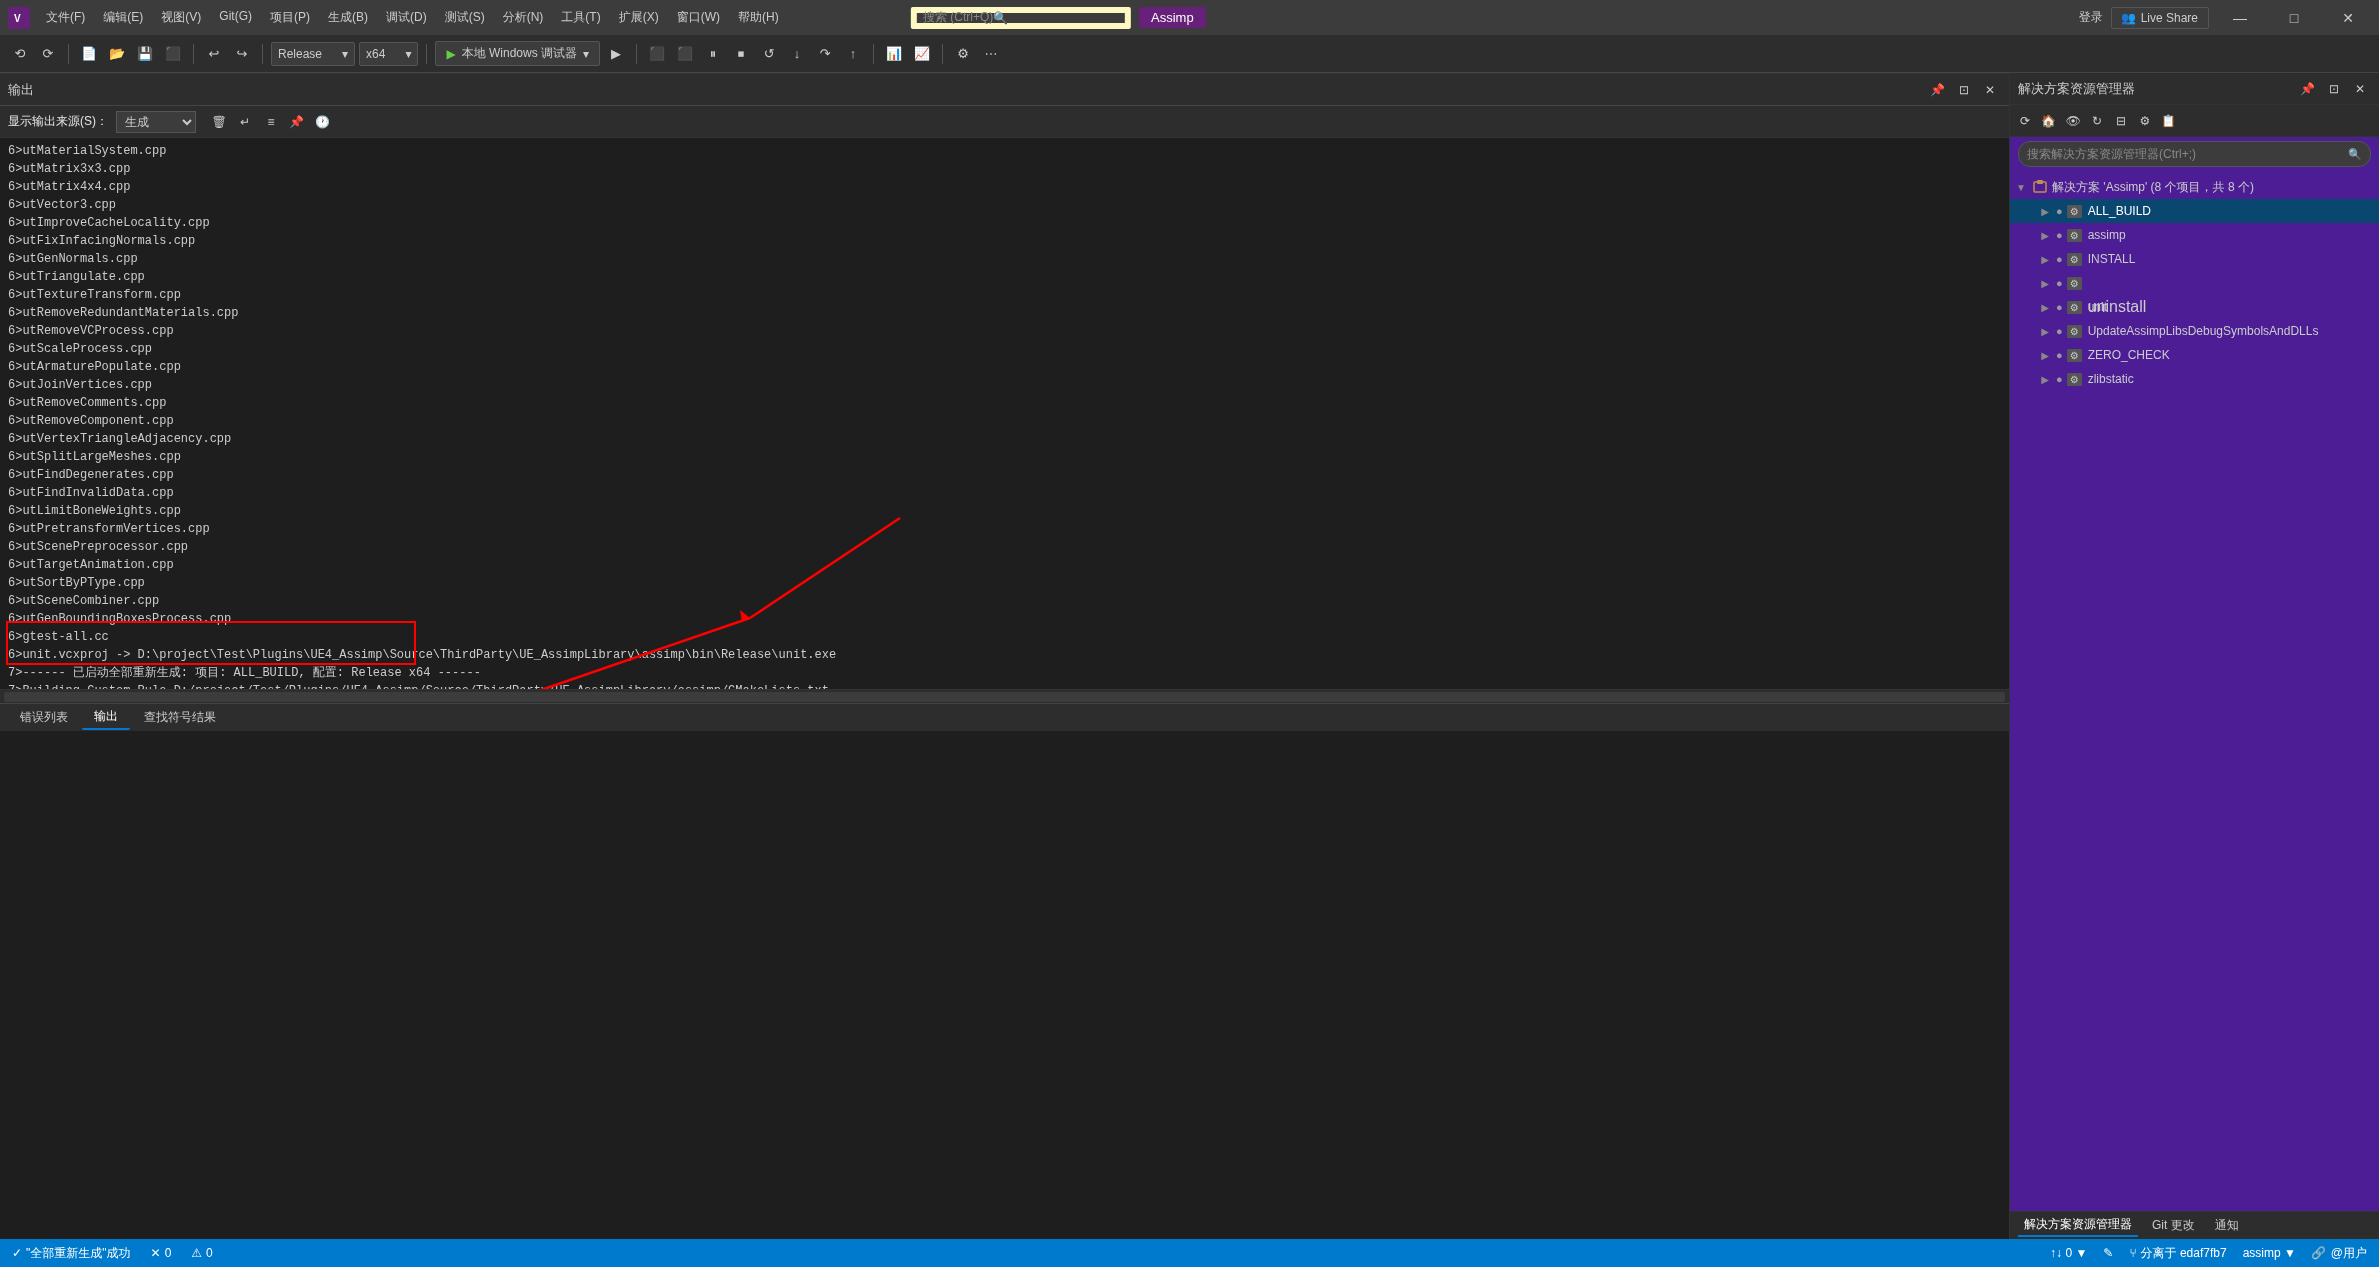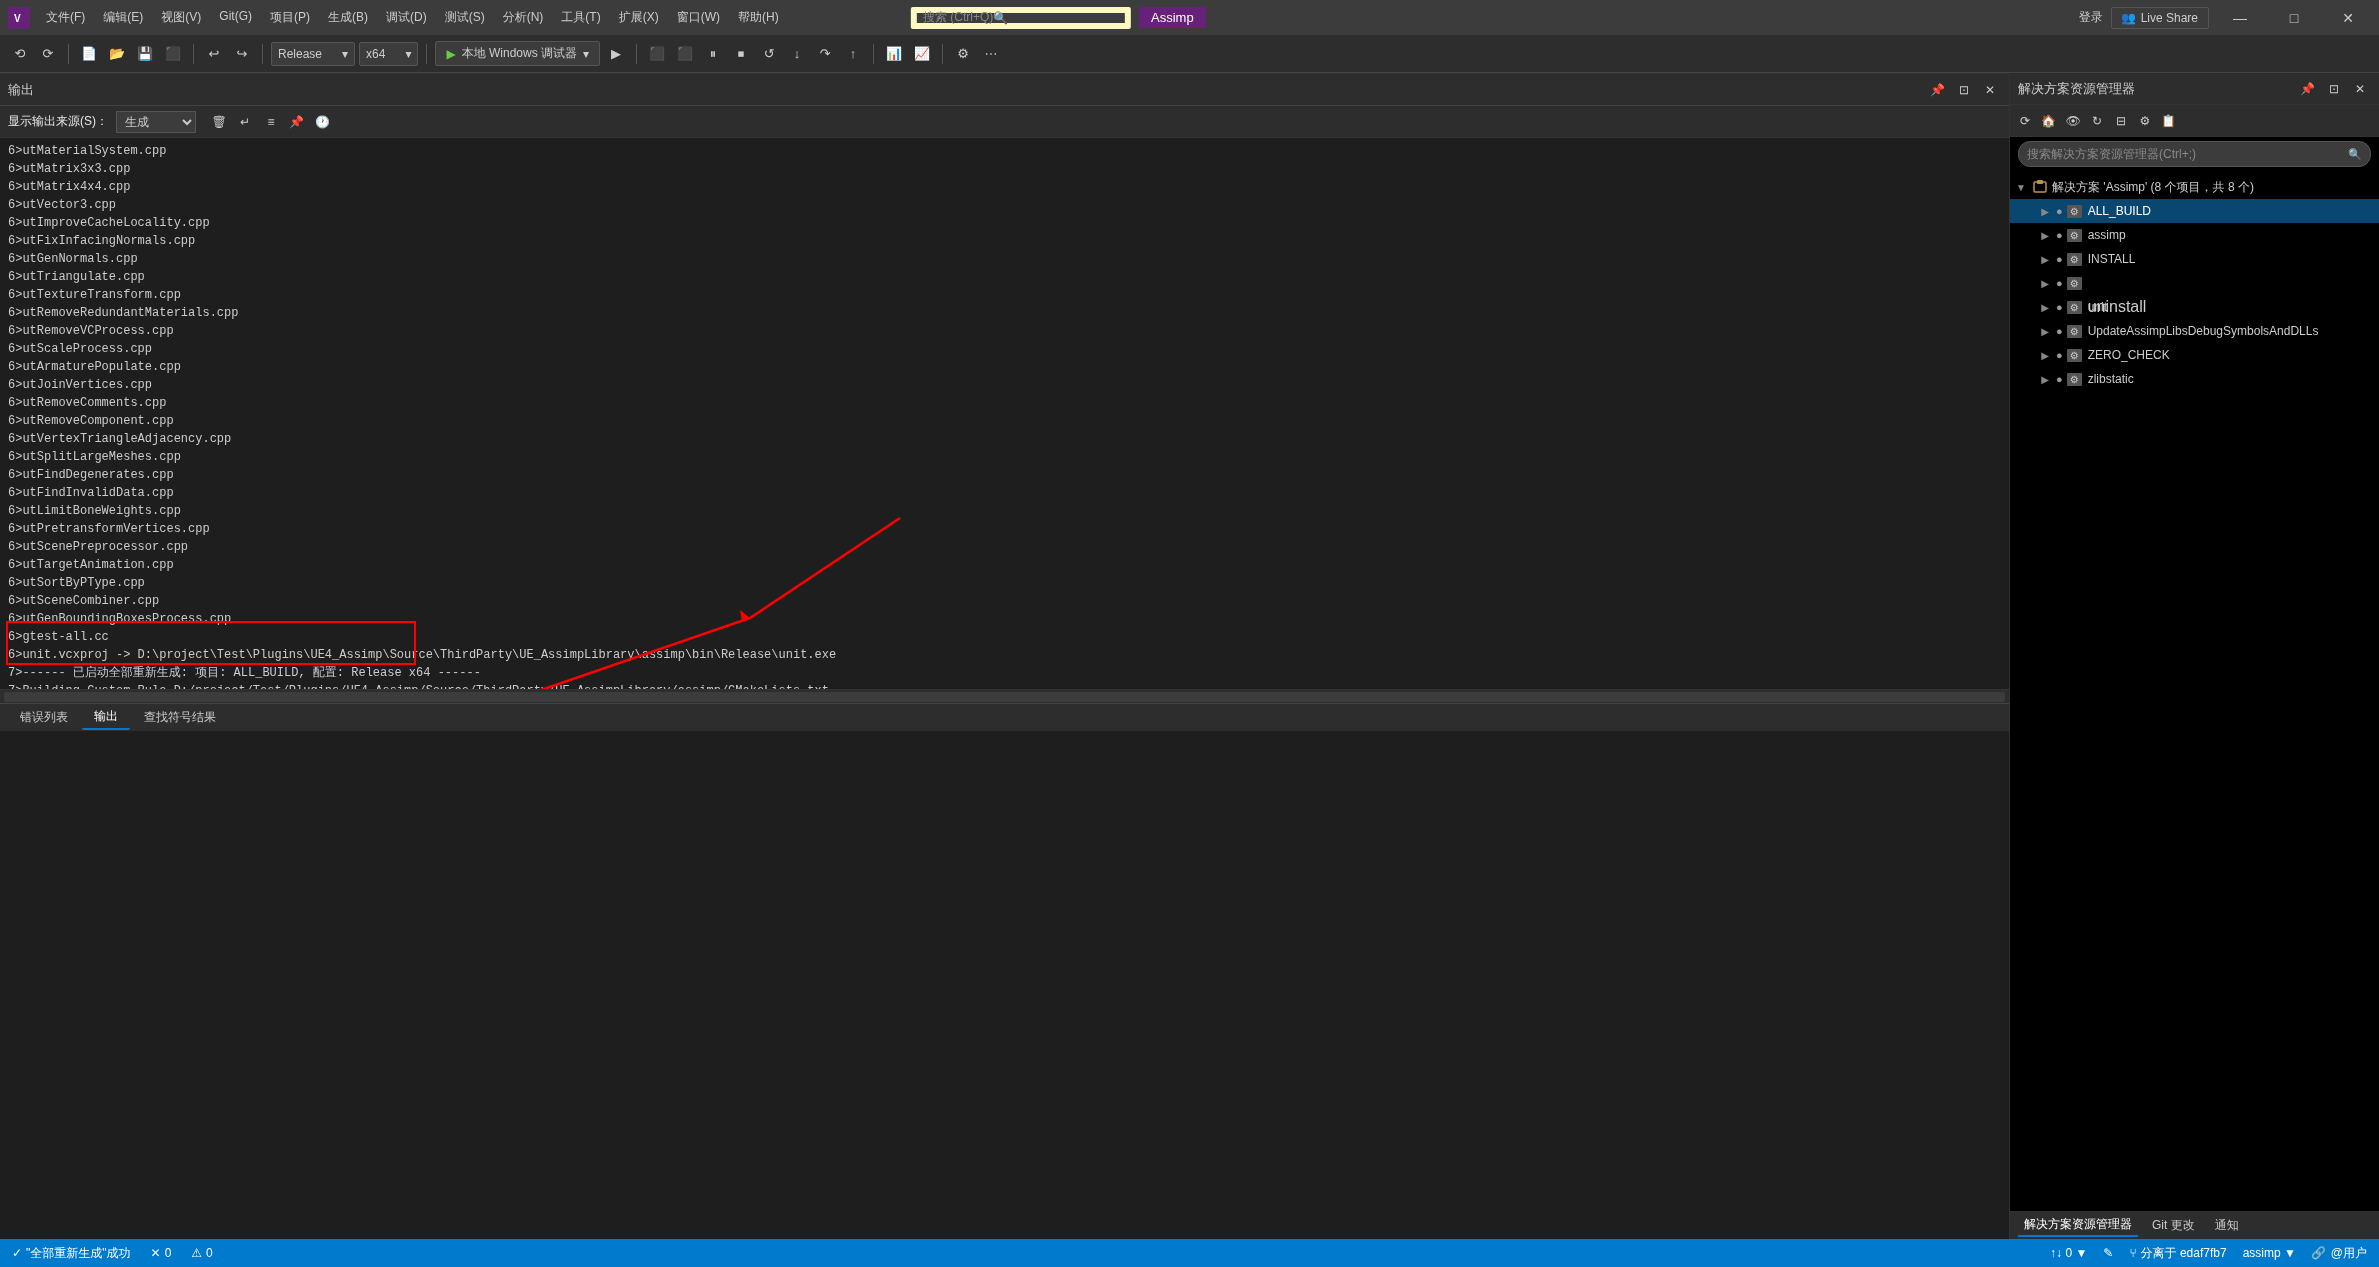--- a/index.html
+++ b/index.html
@@ -307,21 +307,21 @@
     .status-right {
       margin-left: auto;
       display: flex;
       align-items: center;
       gap: 8px;
     }
 
     
     #solution-explorer {
       width: 370px;
-      background: #000000;
+      background: #4c1d95;
       border-left: 1px solid #333;
       display: flex;
       flex-direction: column;
       flex-shrink: 0;
     }
     #se-header {
       height: 32px;
       background: #2d2d2d;
       display: flex;
       align-items: center;

